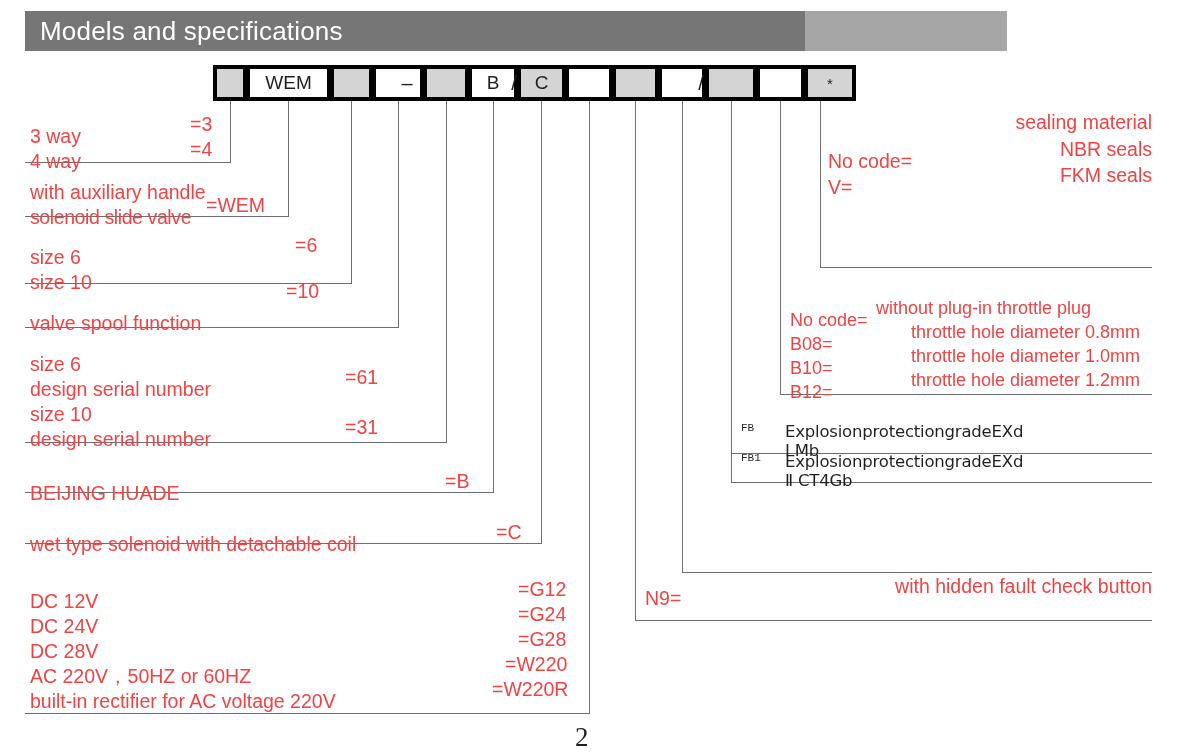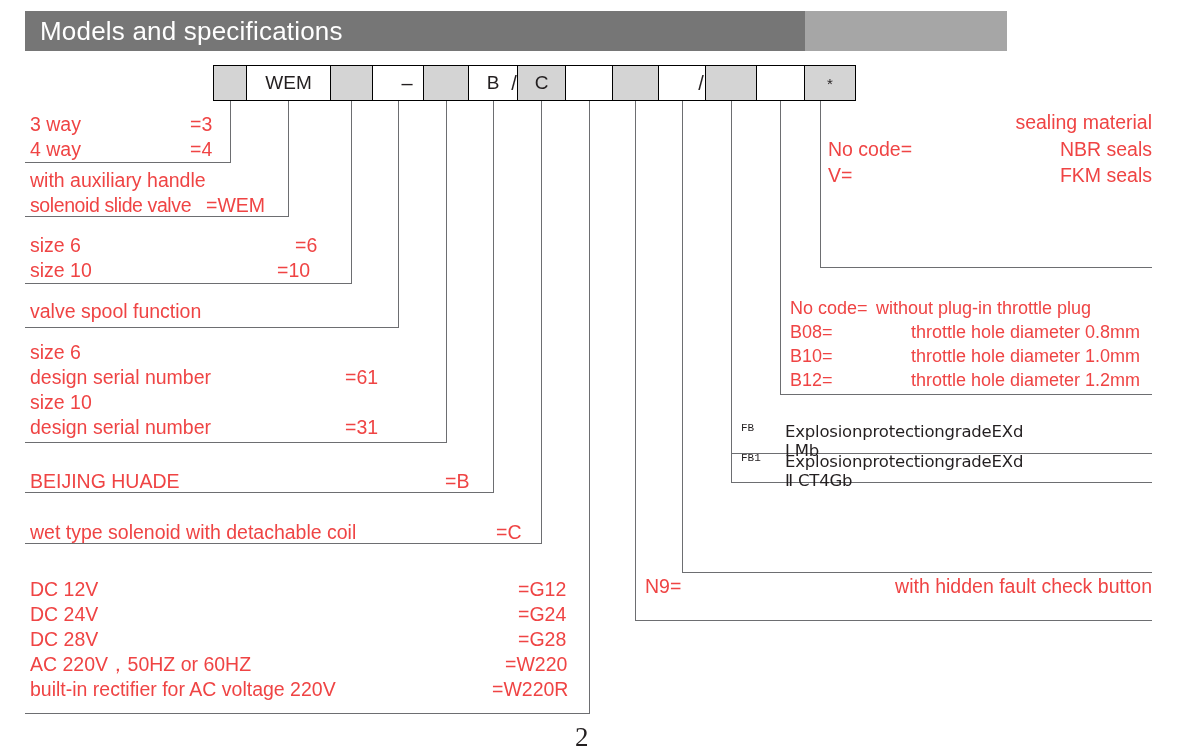--- a/index.html
+++ b/index.html
@@ -24,21 +24,21 @@
   }
   .banner-title{
     position:absolute;left:40px;top:15px;
     font-size:26px;color:#ffffff;letter-spacing:.2px;
     line-height:32px;white-space:nowrap;
   }
 
   
   .codebox{
     position:absolute;top:65px;height:36px;
-    border:1px solid #000000;
+    border:4px solid #000000;
     box-sizing:border-box;
     display:flex;align-items:center;justify-content:center;
     font-size:19px;color:#231f20;
     background:#ffffff;
   }
   .codebox.gray{background:#d4d4d4;}
   .sep{
     position:absolute;top:65px;height:36px;
     display:flex;align-items:center;justify-content:center;
     font-size:20px;color:#231f20;z-index:5;
@@ -46,21 +46,21 @@
 
   
   .vline{position:absolute;width:1px;background:#6d6e71;}
   .hline{position:absolute;height:1px;background:#6d6e71;}
 
   
   .txt{position:absolute;font-size:19.5px;line-height:25px;color:#ef4444;white-space:nowrap;}
   .txt.sm{font-size:18px;line-height:24px;}
 
   .rowline{position:relative;height:25px;}
-  .rowline .lbl{position:absolute;left:0;top:0;}
+  .rowline .lbl{position:absolute;left:0;top:12px;}
   .rowline .code{position:absolute;top:0;}
 
   .fbfont{font-family:"DejaVu Sans", sans-serif;font-size:16.5px;letter-spacing:-0.2px;}
   .fbbold{font-family:Liberation Mono, monospace;font-size:11px;}
 
   .pagenum{
     position:absolute;left:575px;top:722px;
     font-family:"Liberation Serif", serif;font-size:27px;color:#231f20;
   }
 </style>
@@ -152,21 +152,21 @@
     </div>
   </div>
 
   <div class="txt" style="left:30px;top:233px;">
     <div class="rowline">
       <span class="lbl">size 6</span>
       <span class="code" style="left:265px;">=6</span>
     </div>
     <div class="rowline">
       <span class="lbl">size 10</span>
-      <span class="code" style="left:247px;">=10</span>
+      <span class="code" style="left:256px;margin-top:21px;">=10</span>
     </div>
   </div>
 
   <div class="txt" style="left:30px;top:299px;">
     <div class="rowline">
       <span class="lbl">valve spool function</span>
     </div>
   </div>
 
   <div class="txt" style="left:30px;top:340px;">

